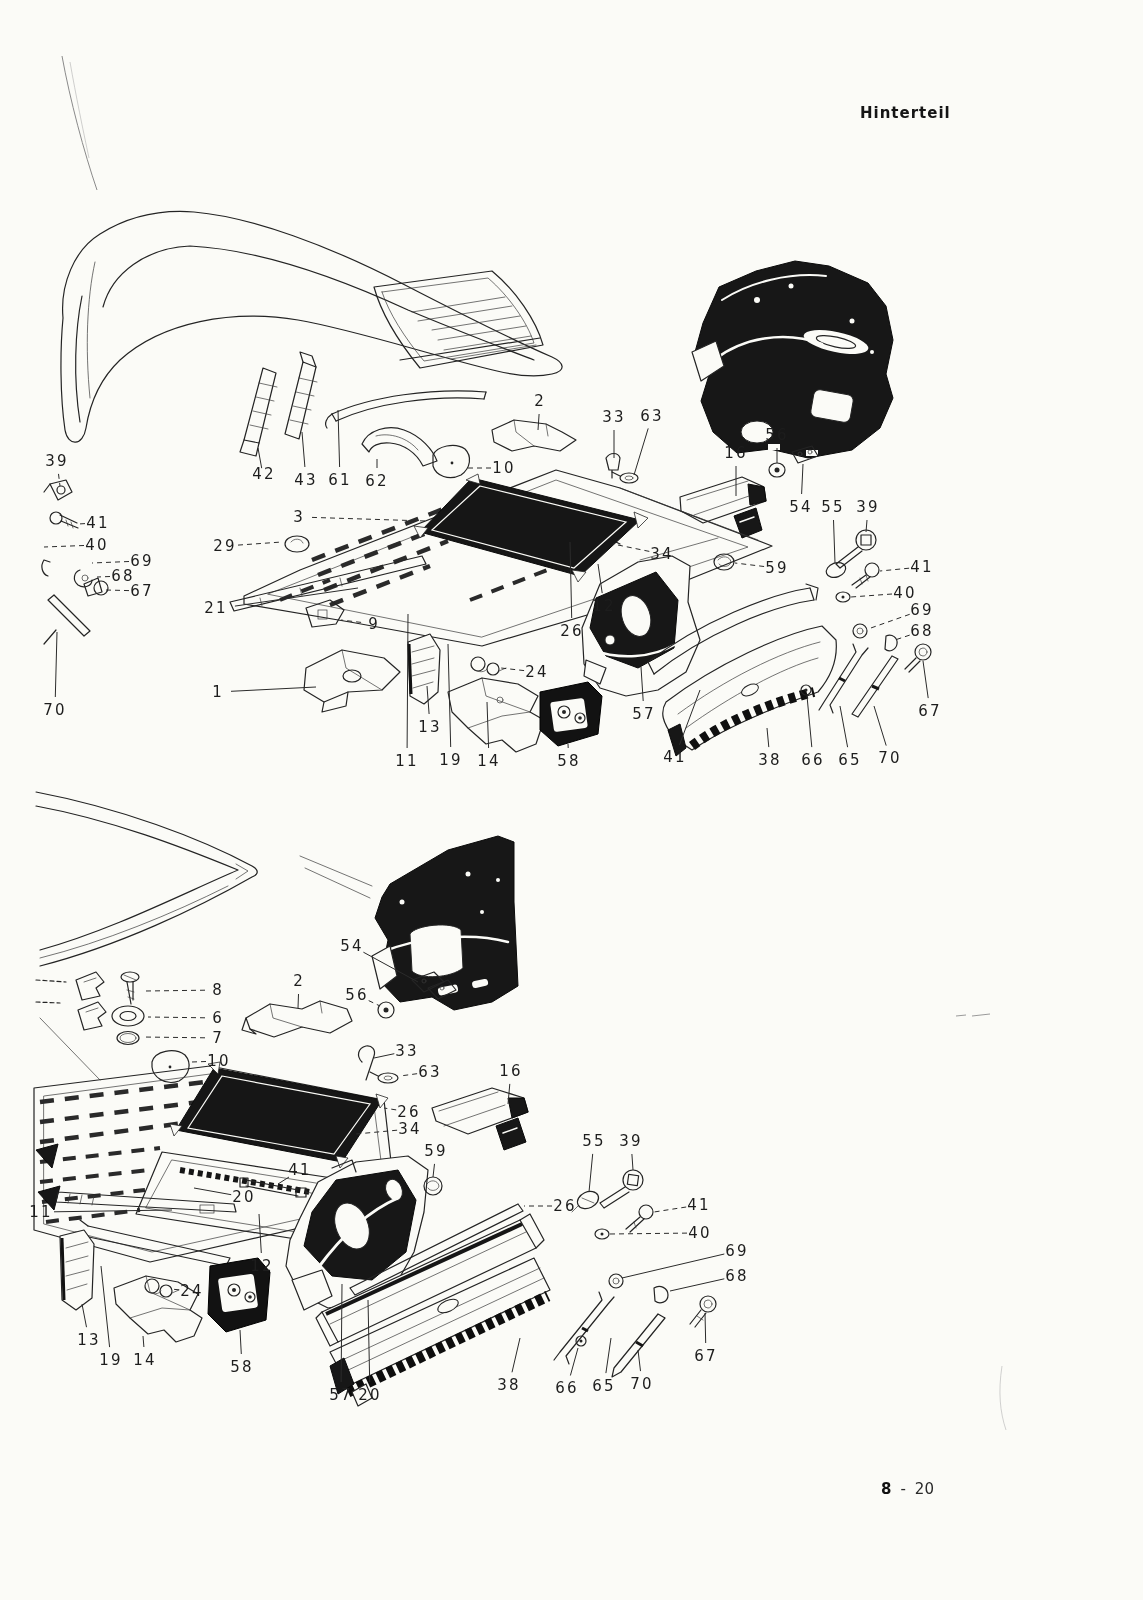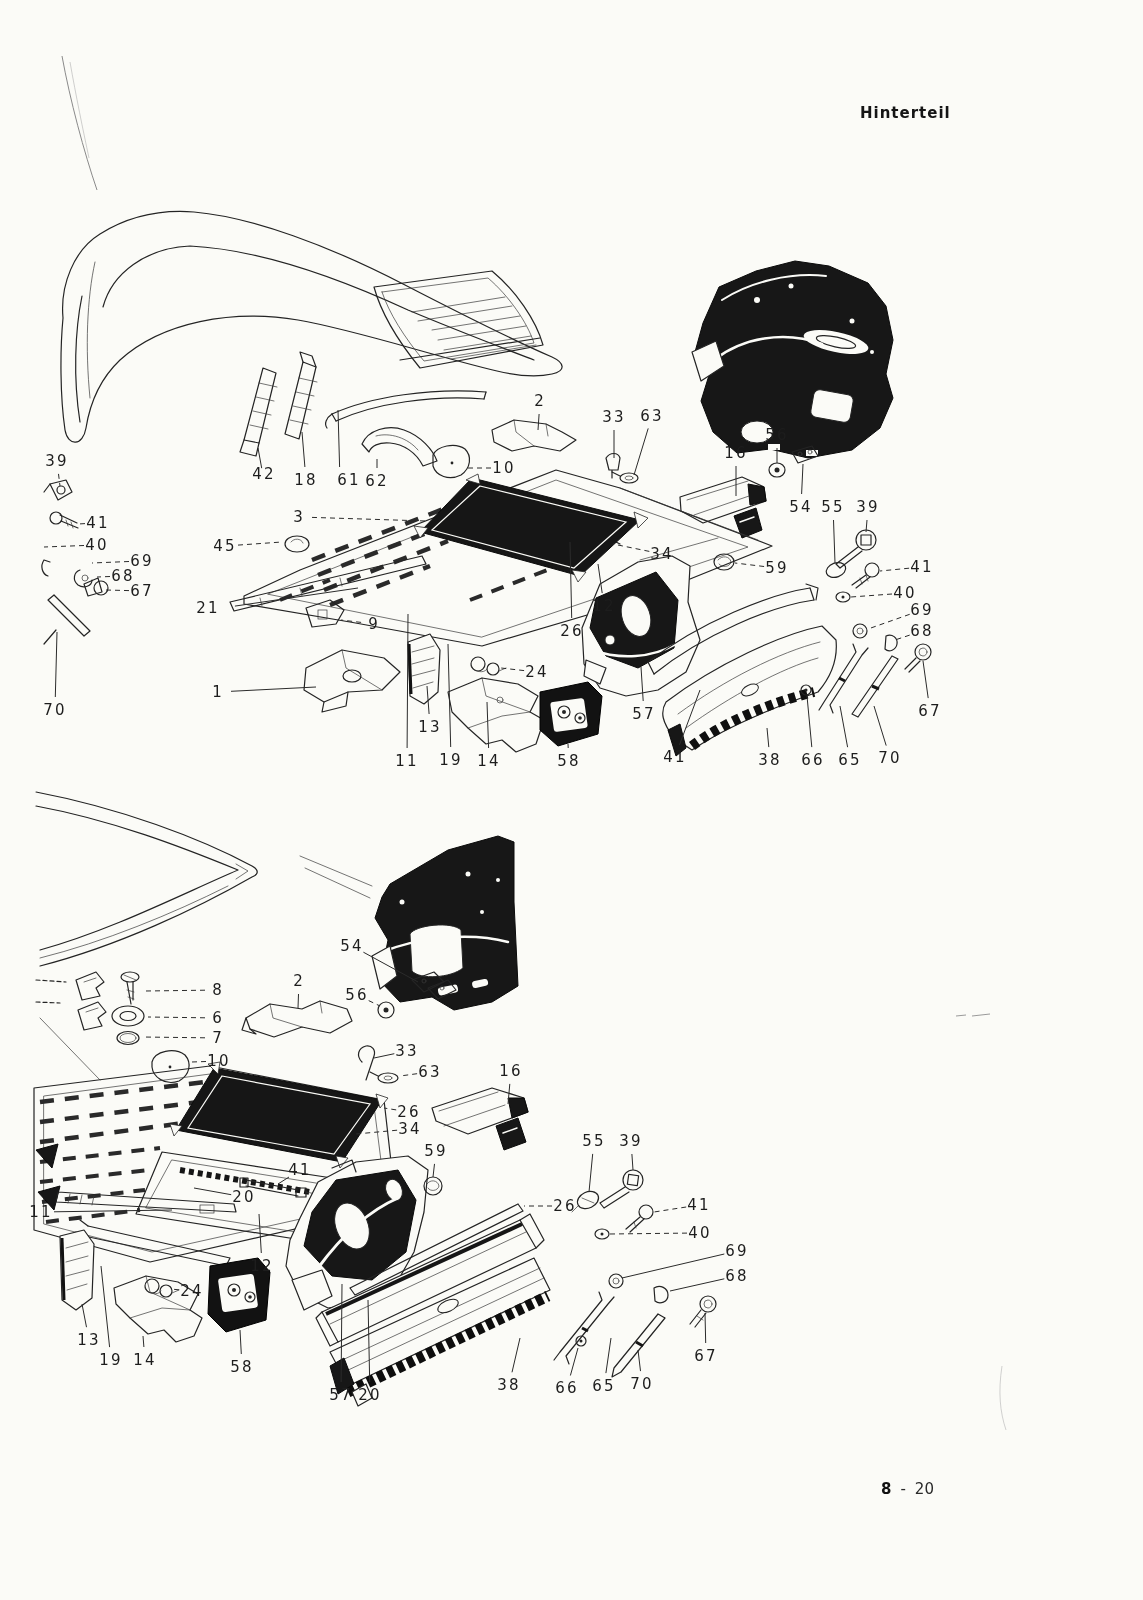--- a/index.html
+++ b/index.html
@@ -582,26 +582,26 @@
   </svg>
 
   <div id="callouts">
       <div class="callout" style="left: 57px; top: 461px;">39</div>
       <div class="callout" style="left: 98px; top: 523px;">41</div>
       <div class="callout" style="left: 97px; top: 545px;">40</div>
       <div class="callout" style="left: 142px; top: 561px;">69</div>
       <div class="callout" style="left: 123px; top: 576px;">68</div>
       <div class="callout" style="left: 142px; top: 591px;">67</div>
       <div class="callout" style="left: 55px; top: 710px;">70</div>
-      <div class="callout" style="left: 225px; top: 546px;">45</div>
-      <div class="callout" style="left: 208px; top: 608px;">21</div>
+      <div class="callout" style="left: 225px; top: 546px;">29</div>
+      <div class="callout" style="left: 216px; top: 608px;">21</div>
       <div class="callout" style="left: 218px; top: 692px;">1</div>
       <div class="callout" style="left: 264px; top: 474px;">42</div>
-      <div class="callout" style="left: 306px; top: 480px;">18</div>
-      <div class="callout" style="left: 340px; top: 480px; margin-left: 9px;">61</div>
+      <div class="callout" style="left: 306px; top: 480px;">43</div>
+      <div class="callout" style="left: 340px; top: 480px;">61</div>
       <div class="callout" style="left: 377px; top: 481px; text-align: center;">62</div>
       <div class="callout" style="left: 299px; top: 517px;">3</div>
       <div class="callout" style="left: 504px; top: 468px;">10</div>
       <div class="callout" style="left: 540px; top: 401px;">2</div>
       <div class="callout" style="left: 614px; top: 417px;">33</div>
       <div class="callout" style="left: 652px; top: 416px;">63</div>
       <div class="callout" style="left: 736px; top: 453px;">16</div>
       <div class="callout" style="left: 777px; top: 435px;">56</div>
       <div class="callout" style="left: 801px; top: 507px;">54</div>
       <div class="callout" style="left: 833px; top: 507px;">55</div>

